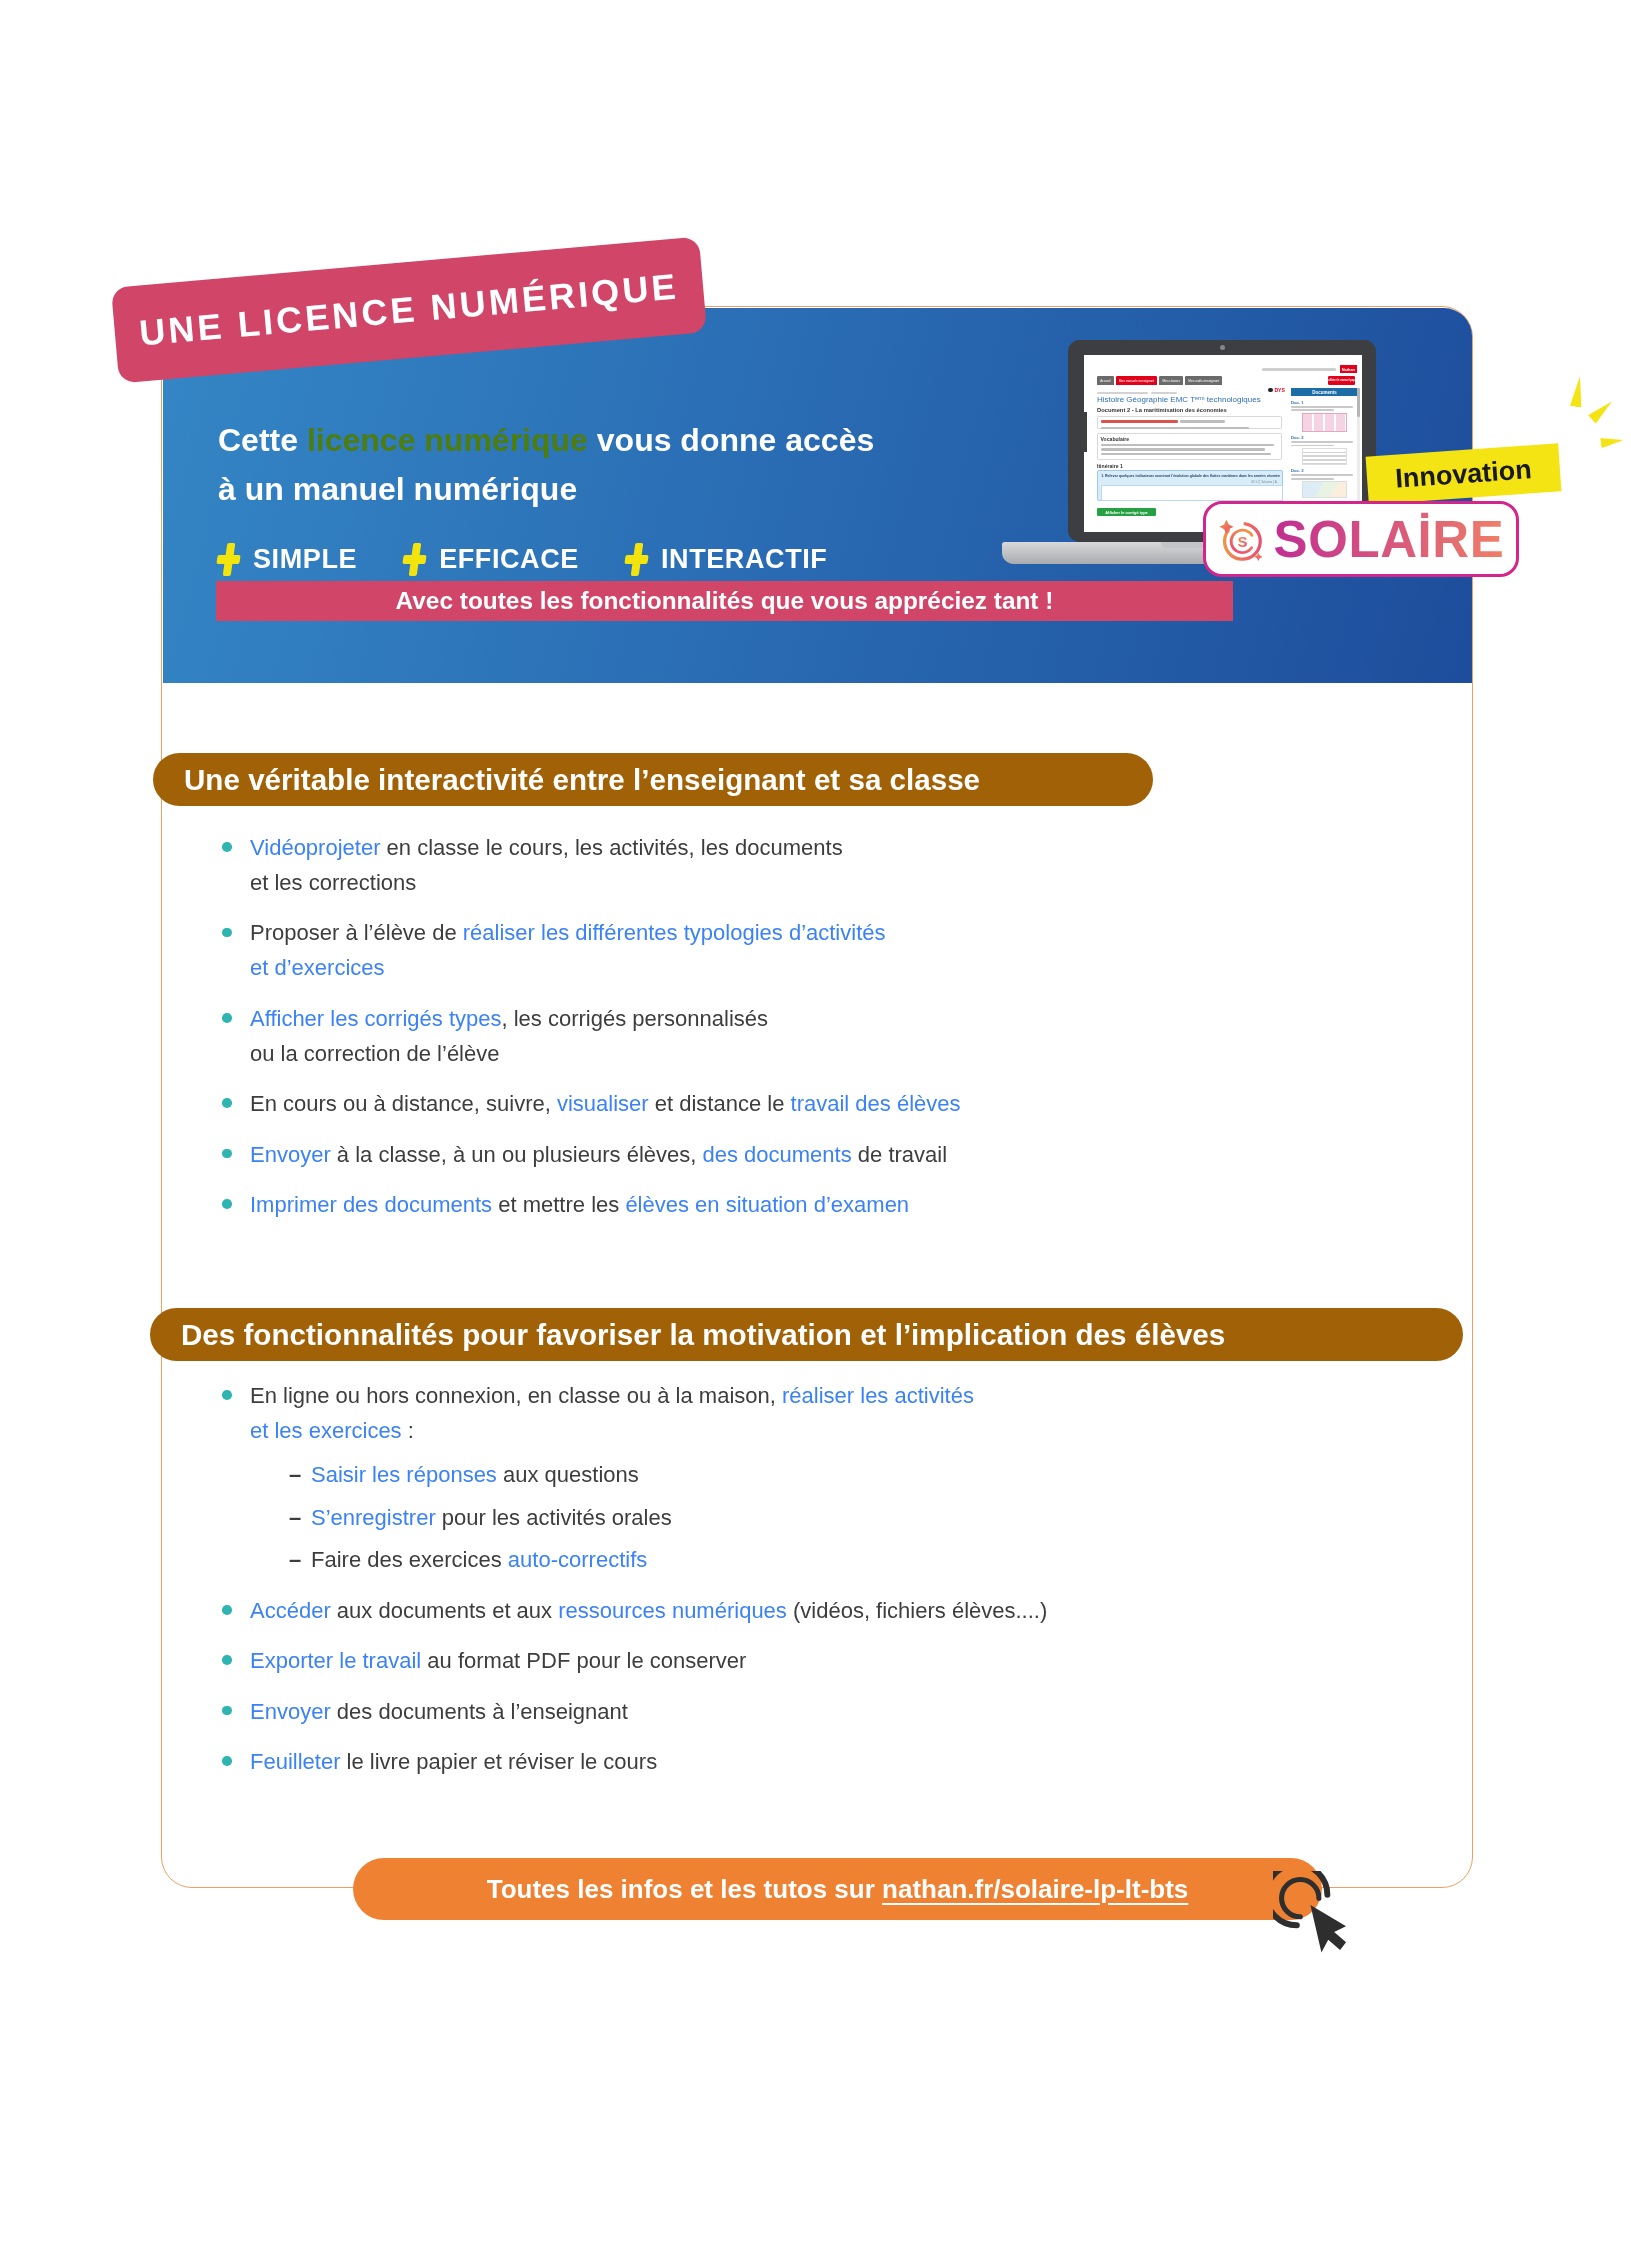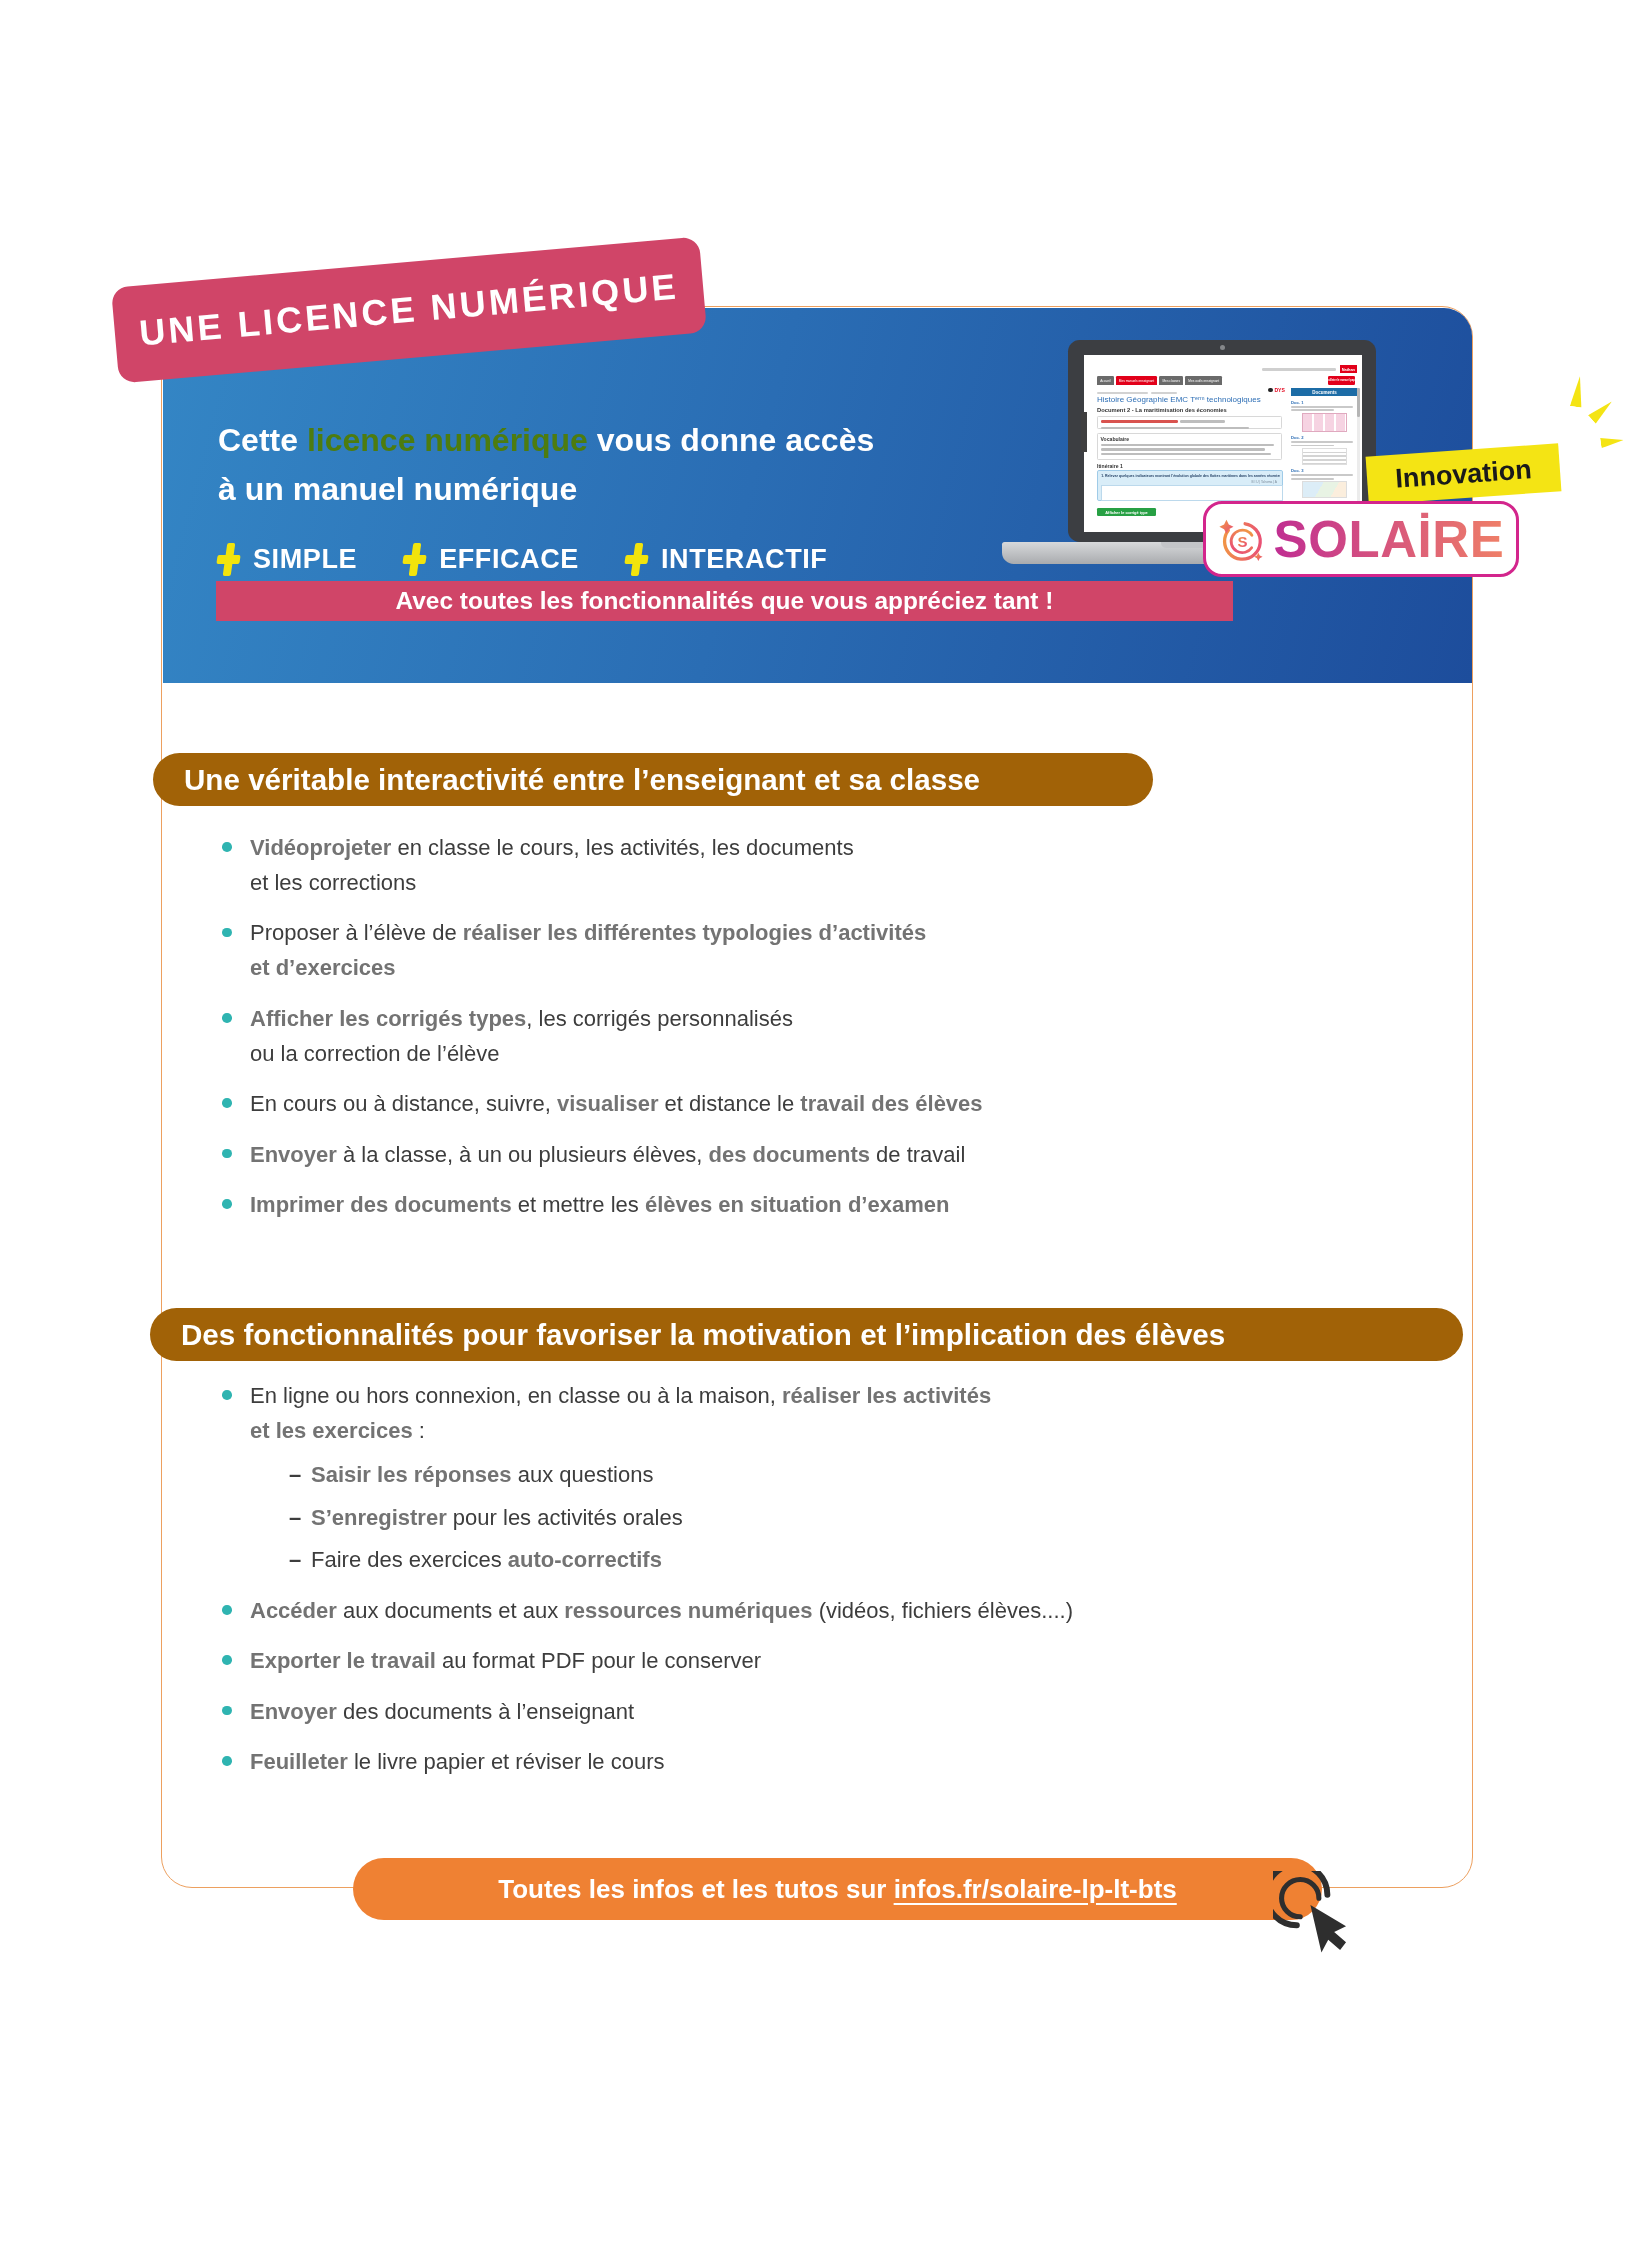--- a/index.html
+++ b/index.html
@@ -100,21 +100,21 @@
   .pill{position:absolute;background:#a16207;border-radius:27px;height:53px;display:flex;align-items:center;
         padding-left:31px;color:#fff;font-weight:bold;font-size:29.6px;z-index:2;white-space:nowrap;box-sizing:border-box}
   .pill1{left:153px;top:753px;width:1000px}
   .pill2{left:150px;top:1308px;width:1313px}
   .list{position:absolute;left:222px;font-size:22px;color:#3d3d3d;line-height:35px;z-index:2}
   .list1{top:830px;width:1208px}
   .list2{top:1378px;width:1253px}
   .list ul{list-style:none;margin:0;padding:0}
   li.item{position:relative;padding-left:28px;margin-bottom:15.4px;white-space:pre-wrap}
   .dot{position:absolute;left:0;top:12.2px;width:9.6px;height:9.6px;border-radius:50%;background:#2fb4b1}
-  .b{font-weight:bold;color:#737373}
+  .b{font-weight:normal;color:#3b82f6}
   ul.sub{margin:9px 0 0 39px !important}
   li.subitem{position:relative;padding-left:22px;margin-bottom:7.7px;white-space:pre-wrap}
   .dash{position:absolute;left:0;top:0;font-weight:bold;color:#3d3d3d}
 
   
   .footer{position:absolute;left:353px;top:1858px;width:969px;height:62px;background:#ef8133;border-radius:31.5px;
           display:flex;align-items:center;justify-content:center;color:#fff;font-size:26px;font-weight:bold;
           z-index:6;white-space:pre}
   .link{text-decoration:underline;text-underline-offset:5.1px;text-decoration-thickness:1.9px;cursor:pointer}
   .cursor-wrap{position:absolute;left:1273px;top:1871px;width:85px;height:95px;z-index:7}
@@ -293,20 +293,20 @@
     <ul>
       <li class="item"><span class="dot"></span><span class="txt"><span>En ligne ou hors connexion, en classe ou à la maison, </span><span class="b">réaliser les activités
 et les exercices</span><span> :</span></span><ul class="sub"><li class="subitem"><span class="dash">–</span><span class="txt"><span class="b">Saisir les réponses</span><span> aux questions</span></span></li><li class="subitem"><span class="dash">–</span><span class="txt"><span class="b">S’enregistrer</span><span> pour les activités orales</span></span></li><li class="subitem"><span class="dash">–</span><span class="txt"><span>Faire des exercices </span><span class="b">auto-correctifs</span></span></li></ul></li>
       <li class="item"><span class="dot"></span><span class="txt"><span class="b">Accéder</span><span> aux documents et aux </span><span class="b">ressources numériques</span><span> (vidéos, fichiers élèves....)</span></span></li>
       <li class="item"><span class="dot"></span><span class="txt"><span class="b">Exporter le travail</span><span> au format PDF pour le conserver</span></span></li>
       <li class="item"><span class="dot"></span><span class="txt"><span class="b">Envoyer</span><span> des documents à l’enseignant</span></span></li>
       <li class="item"><span class="dot"></span><span class="txt"><span class="b">Feuilleter</span><span> le livre papier et réviser le cours</span></span></li>
     </ul>
   </div>
 
-<div class="footer"><span>Toutes les infos et les tutos sur </span><span class="link">infos.fr/solaire-lp-lt-bts</span></div>
+<div class="footer"><span>Toutes les infos et les tutos sur </span><span class="link">nathan.fr/solaire-lp-lt-bts</span></div>
 
 <svg class="cursor-wrap" viewBox="0 0 100 112">
   <path d="M64 28 A36 36 0 1 0 28 64" fill="none" stroke="#2e2e2e" stroke-width="7" stroke-linecap="round"></path>
   <path d="M54 32 A22 22 0 1 0 32 54" fill="none" stroke="#2e2e2e" stroke-width="6" stroke-linecap="round"></path>
   <path d="M44 40 L57 96 L65 81 L79 93 L86 84 L72 72 L86 65 Z" fill="#2e2e2e"></path>
 </svg>
 
 
 </body></html>

